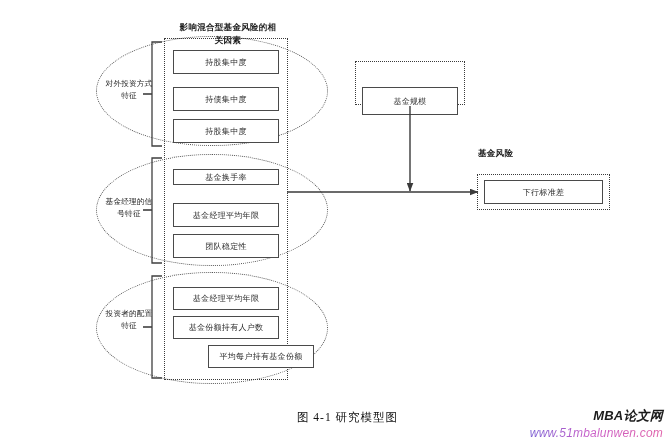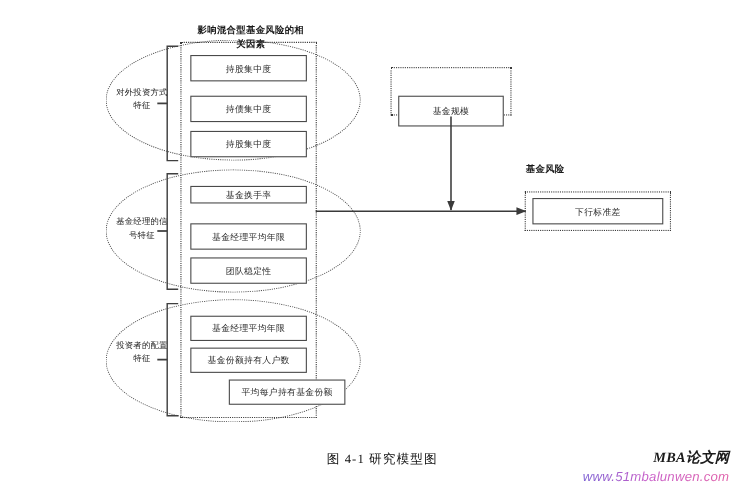--- a/index.html
+++ b/index.html
@@ -105,21 +105,21 @@
     font-size: 11.5px;
     color: #111111;
     letter-spacing: 1px;
   }
 
   
   .wm-brand {
     position: absolute;
     right: 8px;
     top: 407px;
-    font-family: Liberation Serif, serif;
+    font-family: Liberation Sans, sans-serif;
     font-size: 13px;
     font-weight: bold;
     font-style: italic;
     color: #1b1b1b;
     letter-spacing: 0.2px;
   }
   .wm-url {
     position: absolute;
     right: 8px;
     top: 426px;

